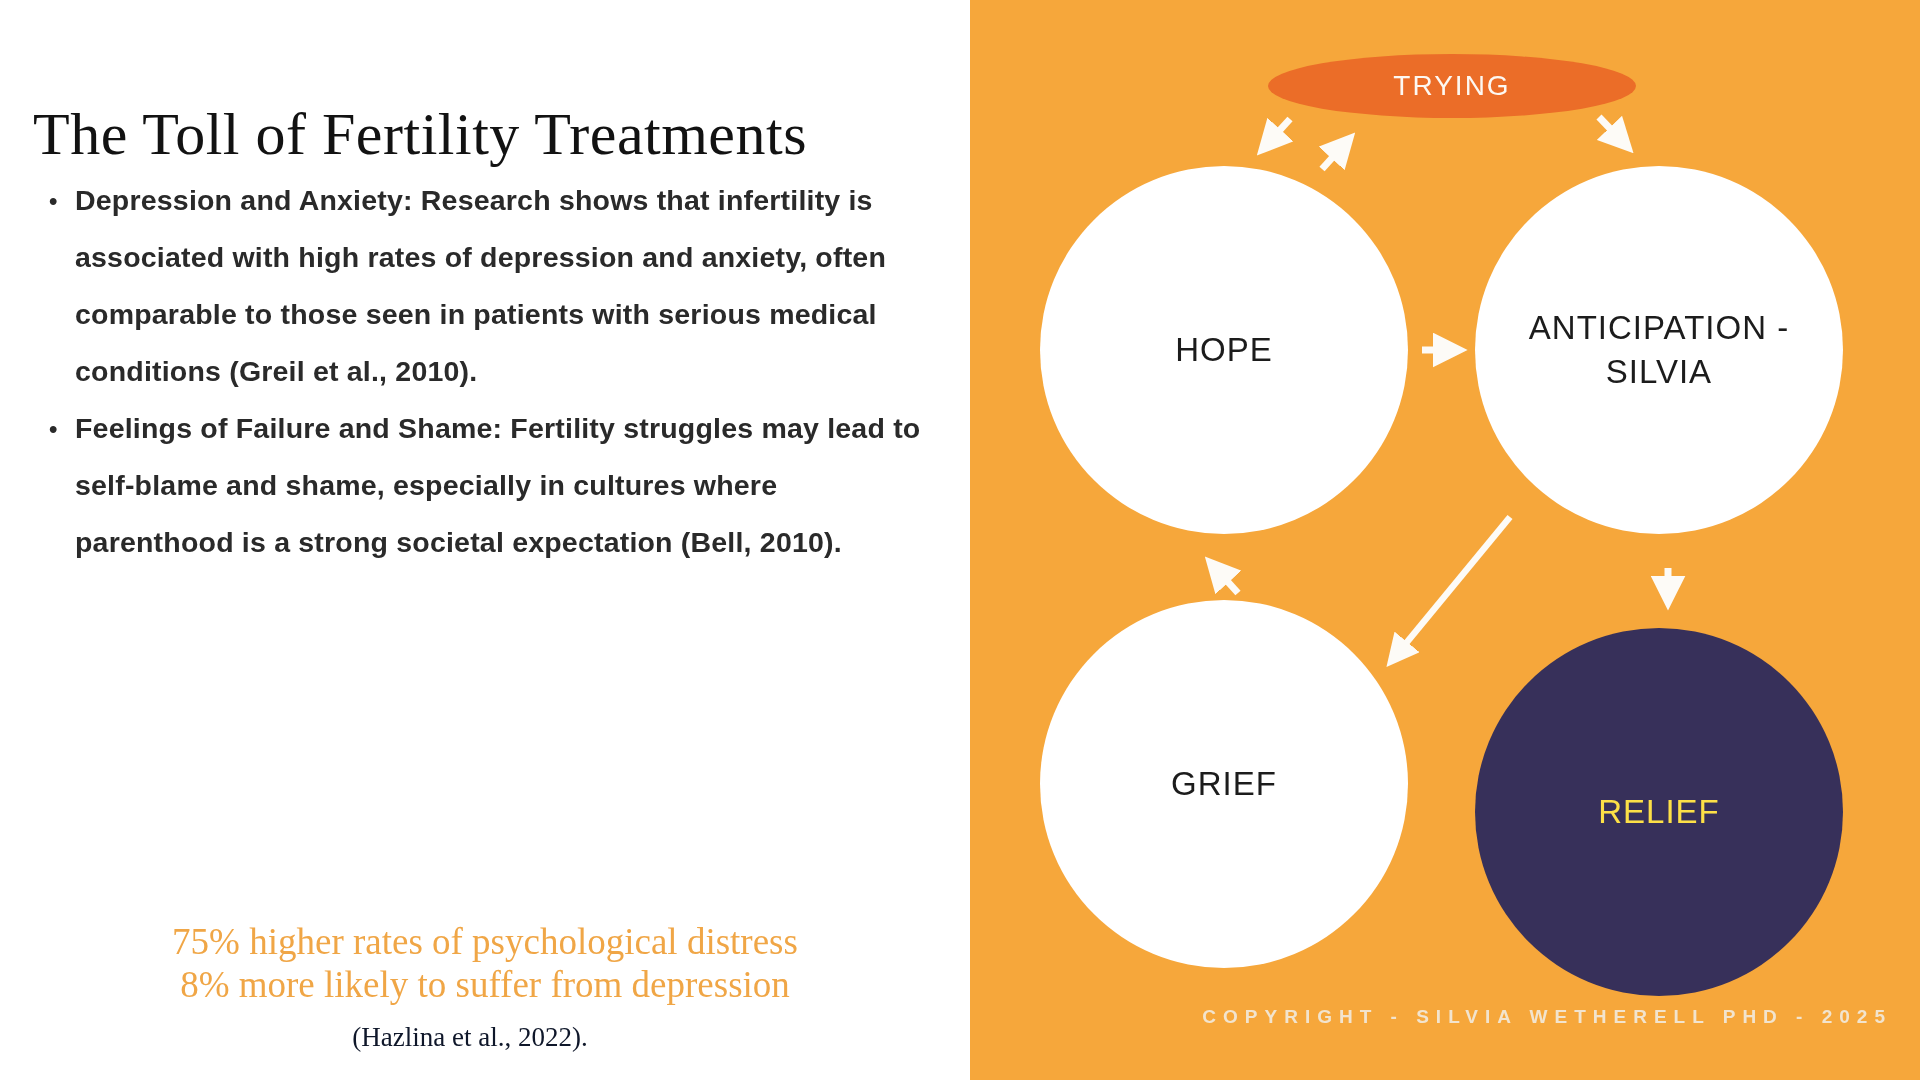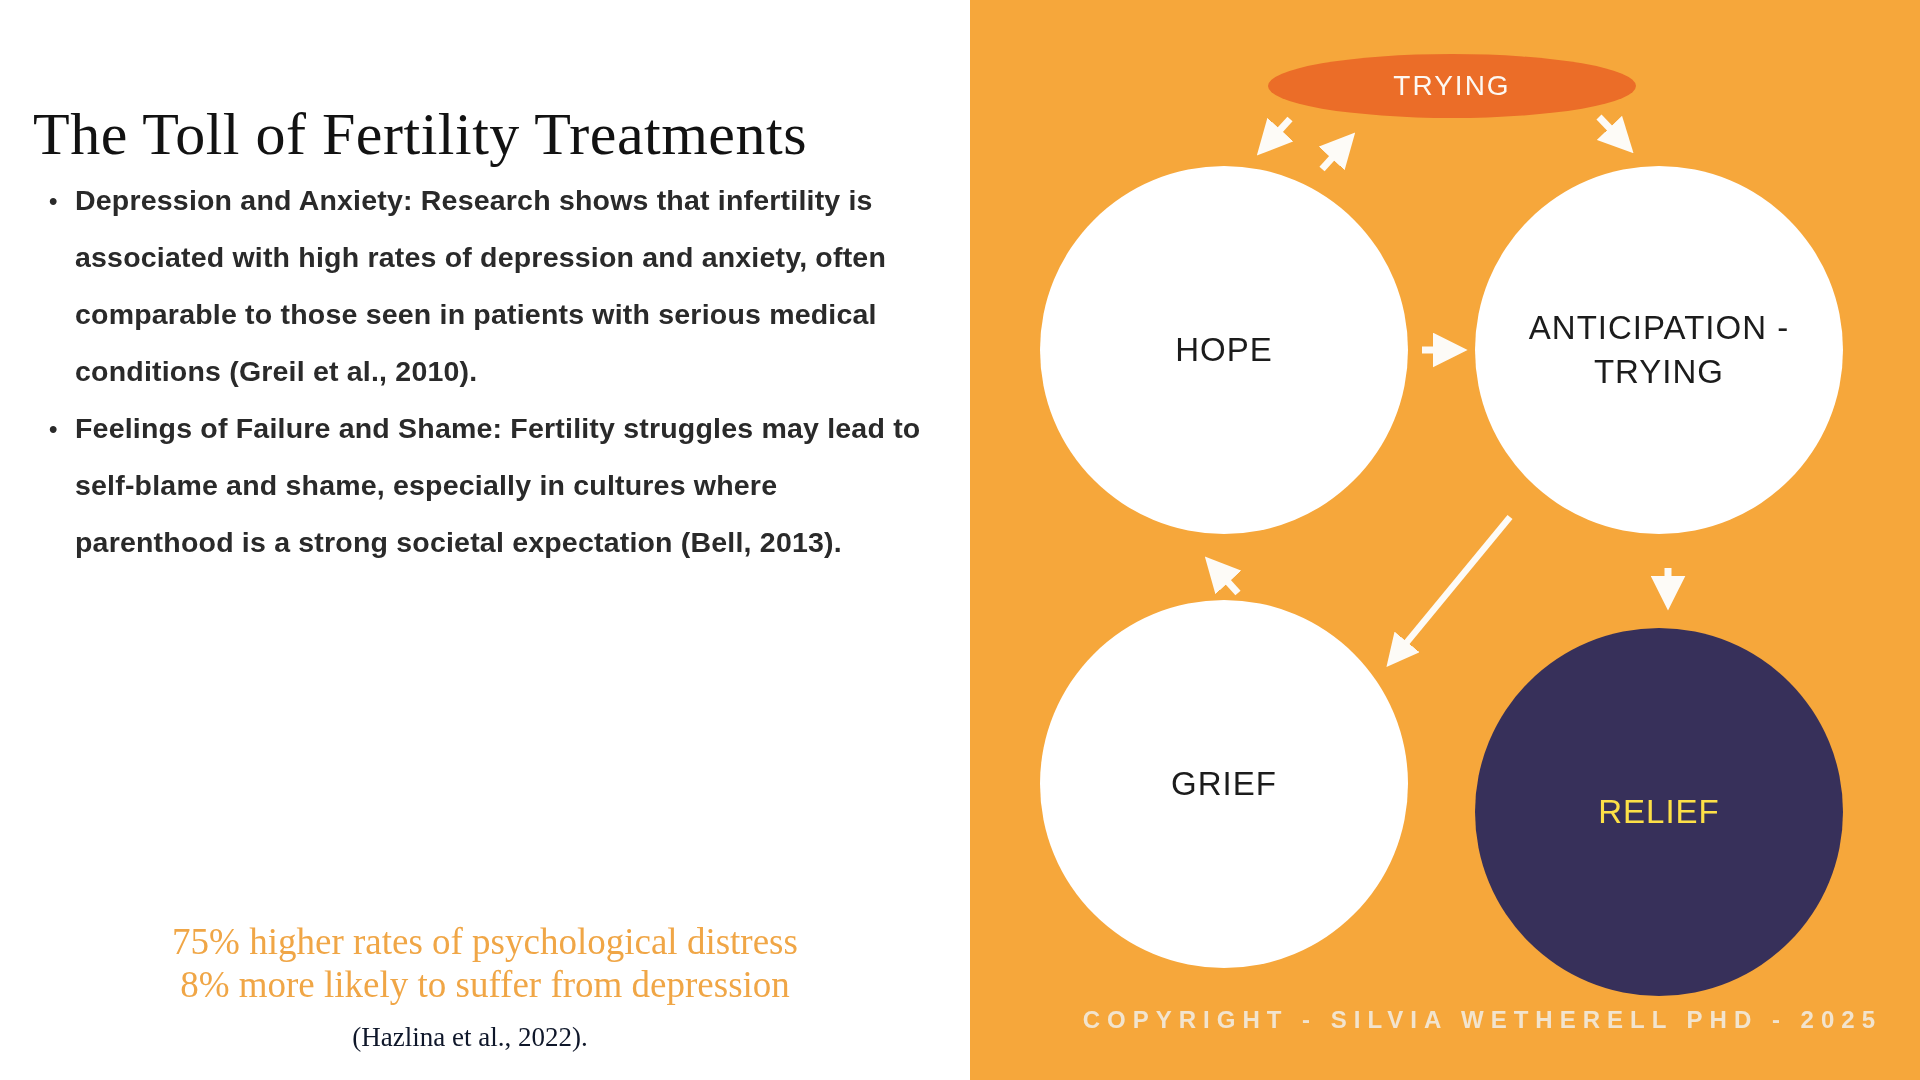--- a/index.html
+++ b/index.html
@@ -75,33 +75,33 @@
     width:368px;height:368px;border-radius:50%;
     background:#ffffff;color:#1c1c1c;
     font-size:33px;letter-spacing:1px;line-height:44px;
   }
   .node-hope{left:70px;top:166px;}
   .node-anticipation{left:505px;top:166px;}
   .node-anticipation .node-label{width:312px;}
   .node-grief{left:70px;top:600px;}
   .node-relief{left:505px;top:628px;background:var(--relief-navy);color:#fde047;}
   .copyright{
-    position:absolute;right:38px;top:1006px;
-    font-size:24px;font-weight:bold;letter-spacing:7px;
+    position:absolute;right:28px;top:1006px;
+    font-size:19px;font-weight:bold;letter-spacing:7px;
     color:var(--copyright-cream);white-space:nowrap;
   }
 </style>
 </head>
 <body>
 
 <div class="left-panel">
   <h1 class="slide-title">The Toll of Fertility Treatments</h1>
   <ul class="bullet-list">
     <li>Depression and Anxiety: Research shows that infertility is associated with high rates of depression and anxiety, often comparable to those seen in patients with serious medical conditions (Greil et al., 2010).</li>
-    <li>Feelings of Failure and Shame: Fertility struggles may lead to self-blame and shame, especially in cultures where parenthood is a strong societal expectation (Bell, 2013).</li>
+    <li>Feelings of Failure and Shame: Fertility struggles may lead to self-blame and shame, especially in cultures where parenthood is a strong societal expectation (Bell, 2010).</li>
   </ul>
   <div class="stats-block">
     <div>75% higher rates of psychological distress</div>
     <div>8% more likely to suffer from depression</div>
   </div>
   <div class="citation">(Hazlina et al., 2022).</div>
 </div>
 
 <div class="right-panel">
   <svg class="arrow-layer" viewBox="0 0 950 1080" xmlns="http://www.w3.org/2000/svg">
@@ -126,21 +126,21 @@
     <line x1="540" y1="517" x2="428" y2="653" stroke="#fdfbf7" stroke-width="6.5" marker-end="url(#ah)"></line>
   </svg>
 
   <div class="node node-trying">
     <span class="node-label">TRYING</span>
   </div>
   <div class="node node-circle node-hope">
     <span class="node-label">HOPE</span>
   </div>
   <div class="node node-circle node-anticipation">
-    <span class="node-label">ANTICIPATION - TRYING</span>
+    <span class="node-label">ANTICIPATION - SILVIA</span>
   </div>
   <div class="node node-circle node-grief">
     <span class="node-label">GRIEF</span>
   </div>
   <div class="node node-circle node-relief">
     <span class="node-label">RELIEF</span>
   </div>
 
   <div class="copyright">COPYRIGHT - SILVIA WETHERELL PHD - 2025</div>
 </div>

